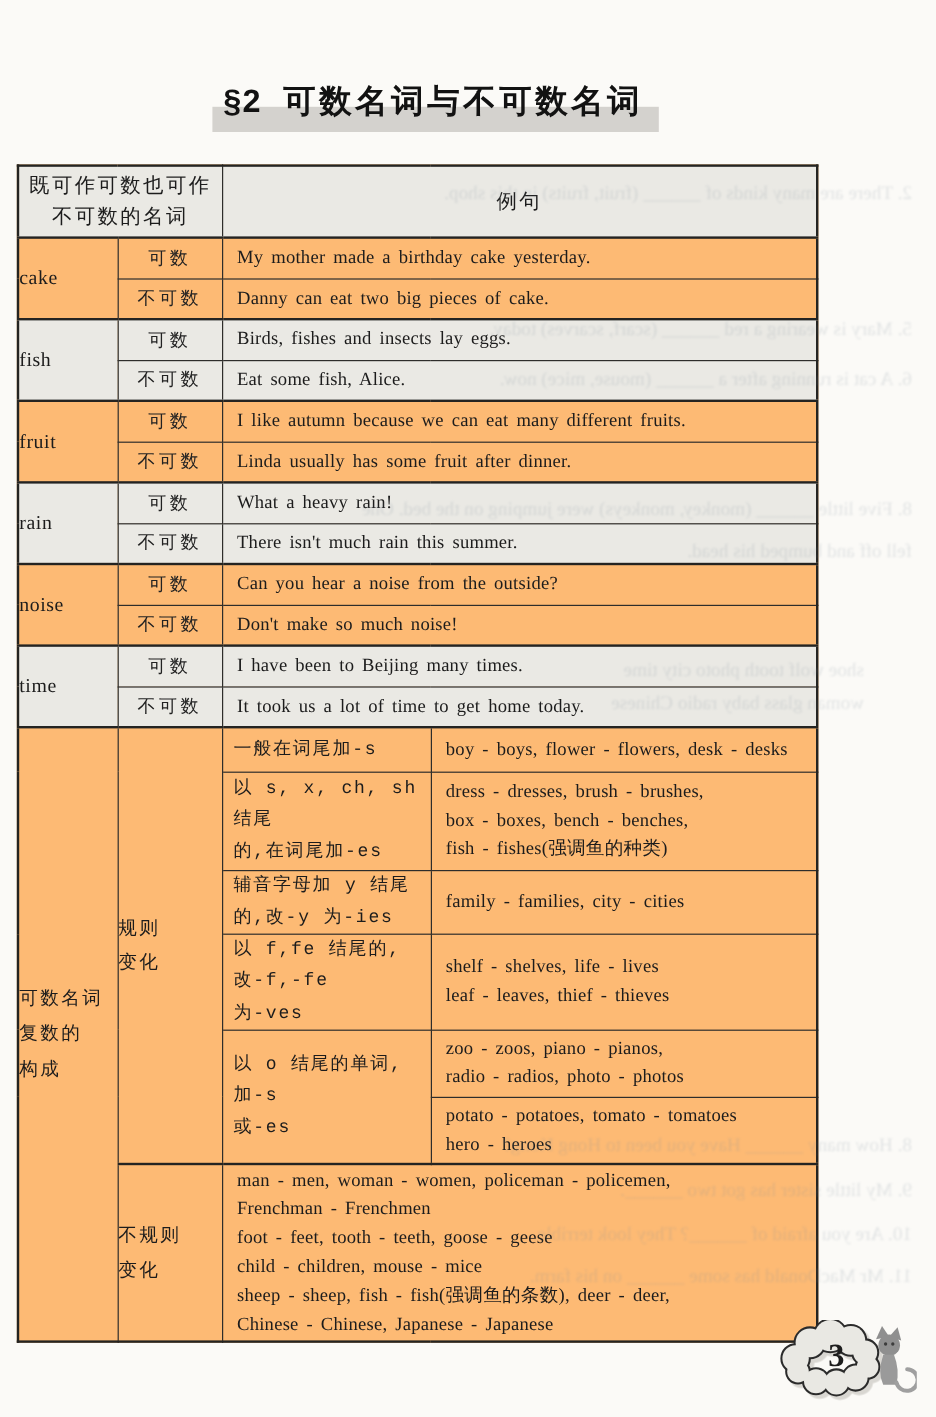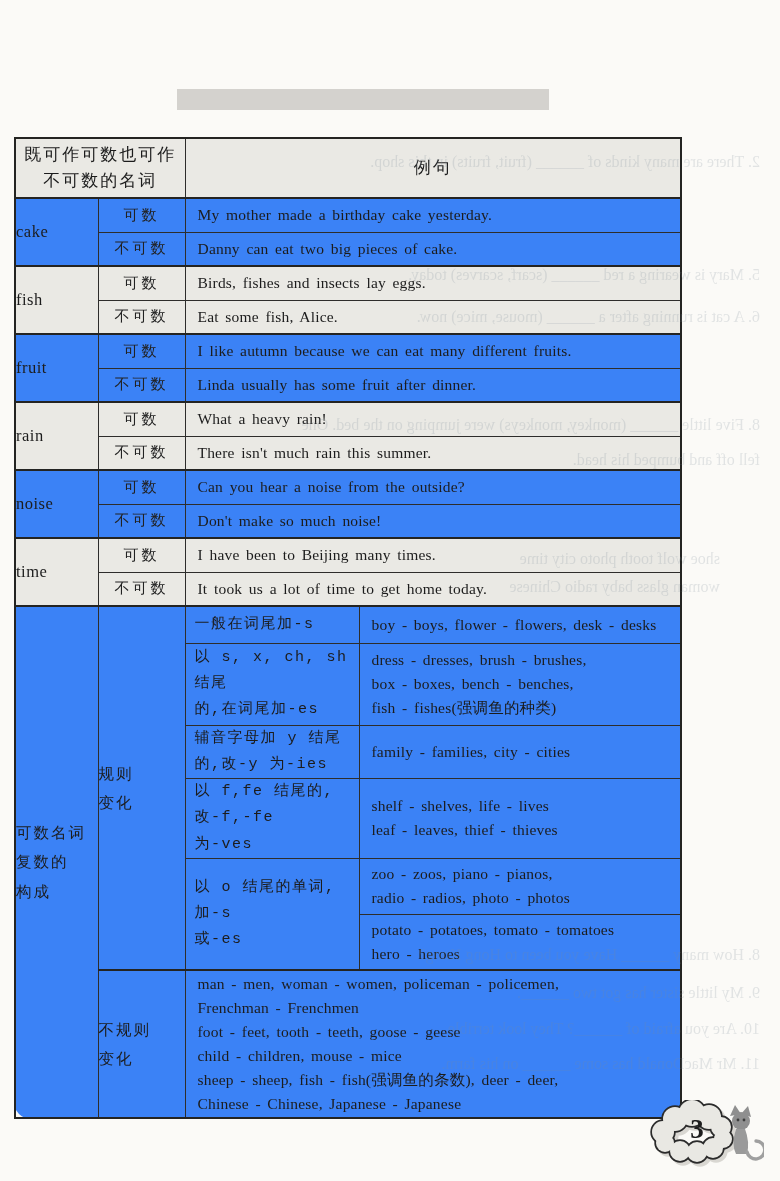--- a/index.html
+++ b/index.html
@@ -26,22 +26,21 @@
     position:absolute; z-index:3; pointer-events:none;
     font-family:"Liberation Serif", serif; font-size:16px;
     color:#7b8a97; opacity:0.20; filter:blur(0.7px);
     transform:scaleX(-1); transform-origin:center;
     white-space:nowrap;
   }
   
   table.main {
     position:absolute; left:14px; top:137px; width:666px; z-index:1;
     border-collapse:collapse; table-layout:fixed;
-    background:#3b82f6;
-    border-radius:17px;
+    background:#fdba74;
   }
   table.main td, table.main th {
     border:1px solid #2e2d2b; vertical-align:middle;
     font-weight:normal;
   }
   table.main { border:2px solid #242422; }
   tr.grp td, tr.grp th { border-top:2px solid #242422; }
   .shade td, .shade th { background:#eae9e4; }
   th.hdr-nouns, th.hdr-ex {
     font-family:"Liberation Sans", sans-serif;
@@ -78,20 +77,23 @@
     font-family:"Liberation Serif", serif; font-weight:bold;
     font-size:27px; color:#1d1d1d;
   }
 </style>
 </head>
 <body>
 
 <div class="page">
 
   <div class="title-band"></div>
+  <div class="page-title">
+    <span class="sec">§2</span><span>可数名词与不可数名词</span>
+  </div>
 
   <div class="bleed" style="top:153px;  left:330px; width:430px;">2. There are many kinds of ______ (fruit, fruits) in this shop.</div>
   <div class="bleed" style="top:266px;  left:330px; width:430px;">5. Mary is wearing a red ______ (scarf, scarves) today.</div>
   <div class="bleed" style="top:308px;  left:330px; width:430px;">6. A cat is running after a ______ (mouse, mice) now.</div>
   <div class="bleed" style="top:416px;  left:300px; width:460px;">8. Five little ______ (monkey, monkeys) were jumping on the bed. One</div>
   <div class="bleed" style="top:451px;  left:300px; width:460px;">fell off and bumped his head.</div>
   <div class="bleed" style="top:550px;  left:390px; width:330px;">shoe   wolf   tooth   photo   city   time</div>
   <div class="bleed" style="top:578px;  left:390px; width:330px;">woman   glass   baby   radio   Chinese</div>
   <div class="bleed" style="top:946px;  left:320px; width:440px;">8. How many ______  Have you been to Hong Kong?</div>
   <div class="bleed" style="top:984px;  left:320px; width:440px;">9. My little sister has got two ______.</div>

